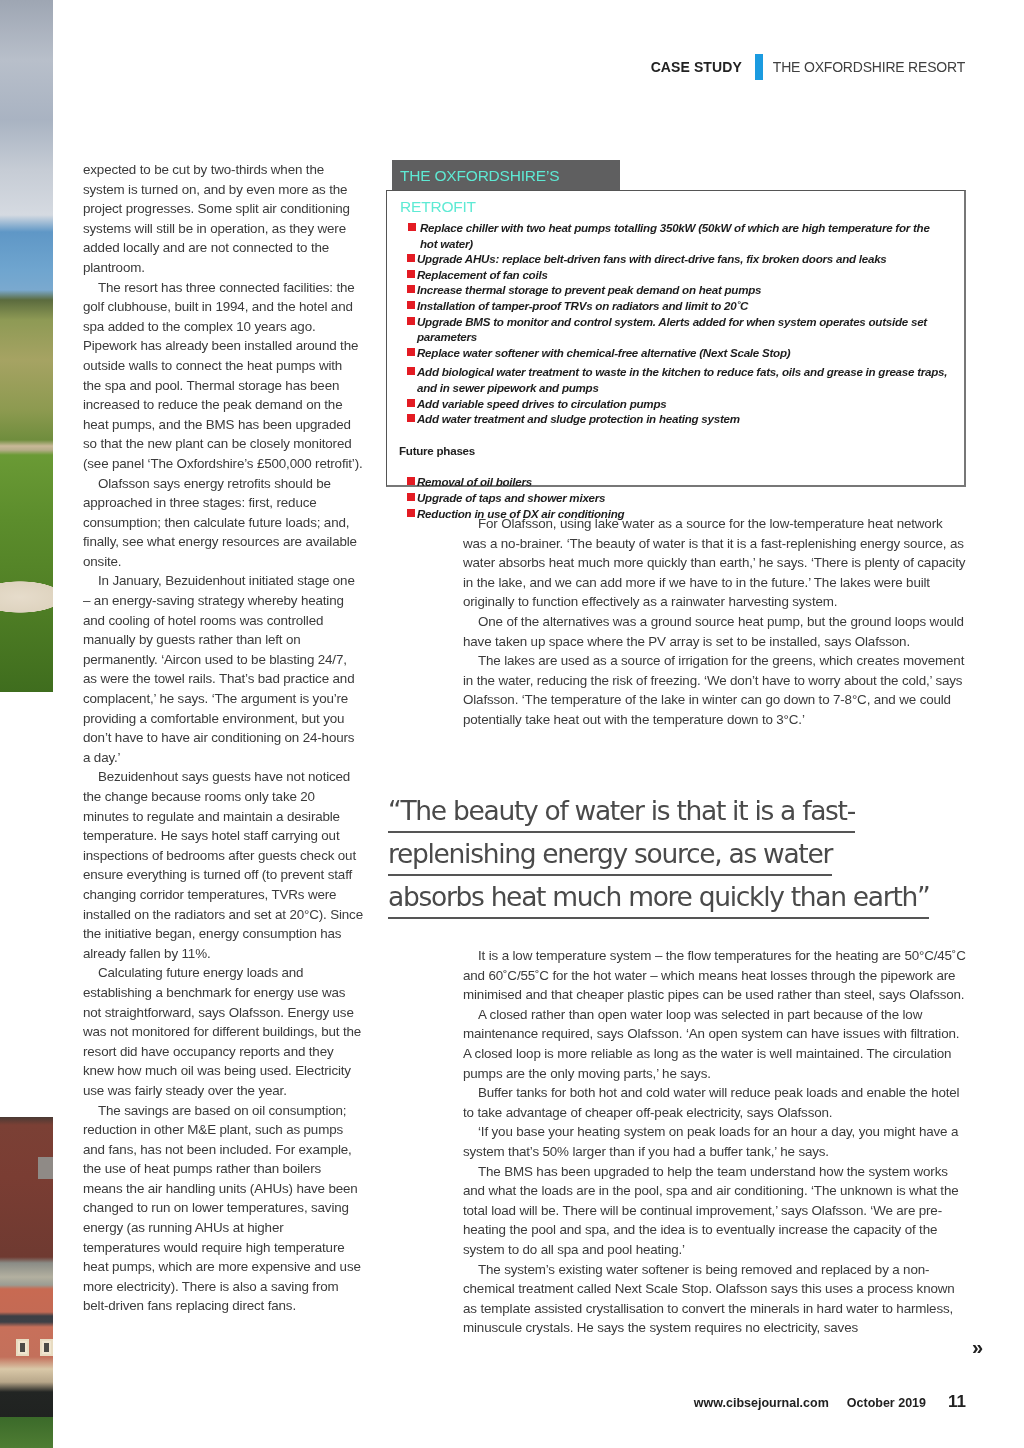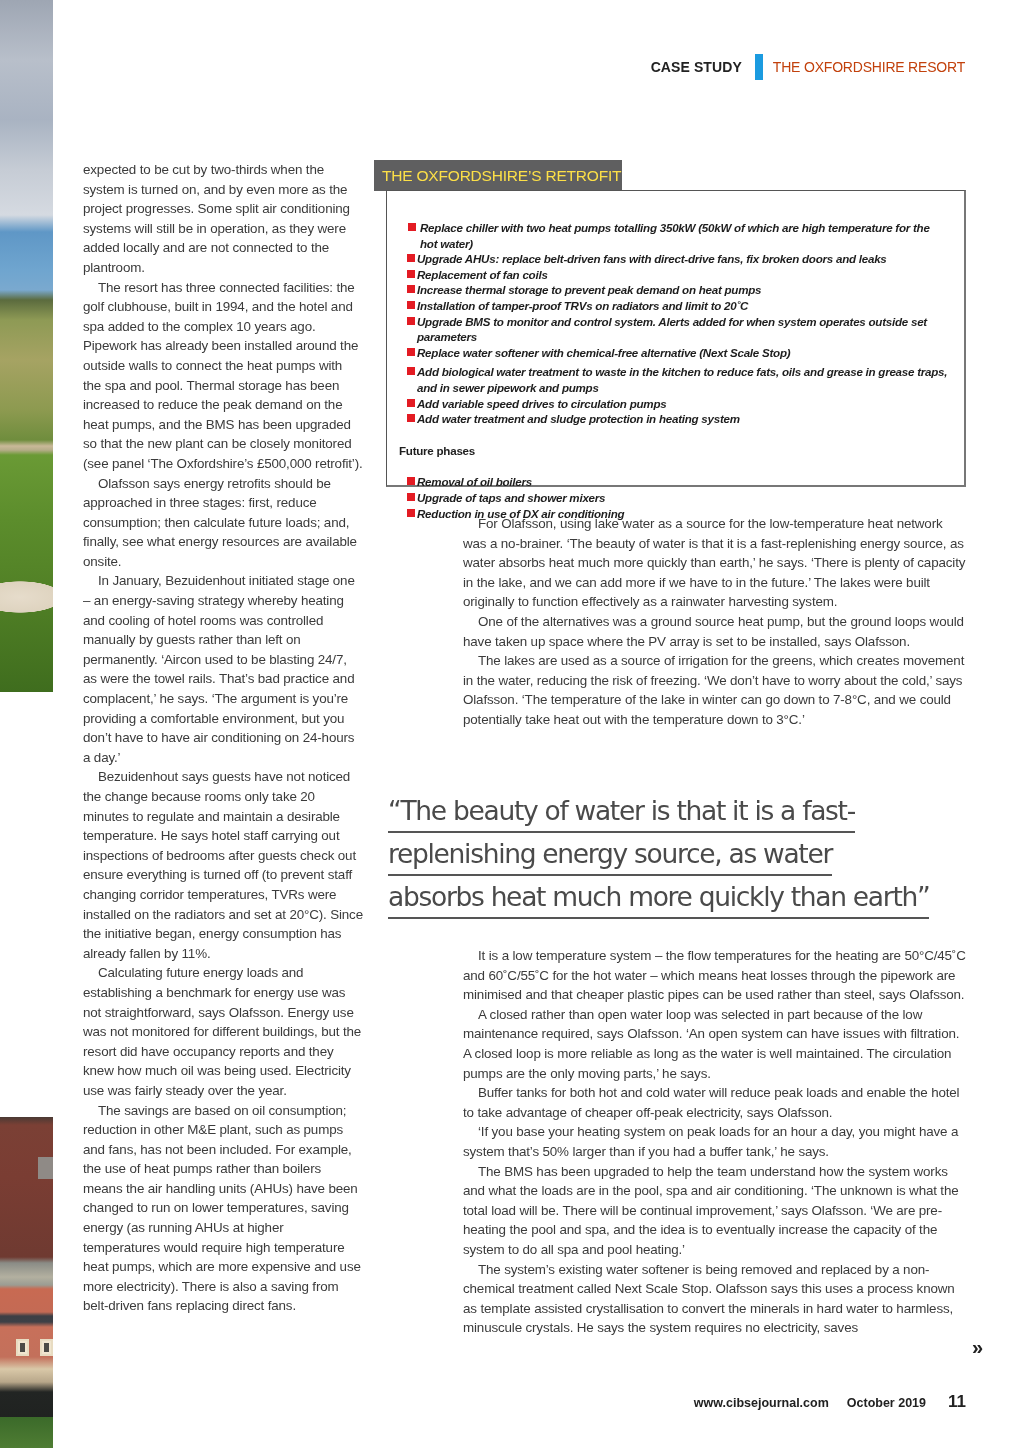--- a/index.html
+++ b/index.html
@@ -39,37 +39,37 @@
     .win { position: absolute; width: 9px; height: 13px; background: #f0e5cf; border: 2px solid #e8dcc2; }
     .win::after { content:""; position:absolute; left:2px; top:2px; width:5px; height:9px; background:#4b4a46; }
 
     
     .header {
       position: absolute; top: 56px; right: 59px; height: 22px;
       display: flex; align-items: center;
     }
     .header .section { font-weight: bold; font-size: 14px; color: #222; letter-spacing: 0.1px; }
     .header .bar { width: 8px; height: 26px; background: #1b9be0; margin: 0 10px 0 13px; }
-    .header .topic { font-size: 14px; color: #c2410c; letter-spacing: -0.2px; }
+    .header .topic { font-size: 14px; color: #404040; letter-spacing: -0.2px; }
 
     
     .col {
       position: absolute; font-size: 13.4px; line-height: 19.6px; color: #3b3b3b;
       font-family: "Liberation Sans", sans-serif; letter-spacing: -0.15px;
     }
     .col p { margin: 0; text-indent: 15px; }
     .col p.noindent { text-indent: 0; }
     .col-left { left: 83px; top: 160px; width: 280px; }
     .col-right-a { left: 463px; top: 514px; width: 505px; }
     .col-right-b { left: 463px; top: 946px; width: 505px; }
 
     
     .panel-title {
-      position: absolute; left: 374px; top: 160px; width: 248px; height: 31px;
-      background: #5f5f60; color: #fde047; font-size: 15.5px; line-height: 31px;
+      position: absolute; left: 392px; top: 160px; width: 228px; height: 31px;
+      background: #5f5f60; color: #5eead4; font-size: 15.5px; line-height: 31px;
       padding-left: 8px; box-sizing: border-box; letter-spacing: -0.2px;
     }
     .panel {
       position: absolute; left: 386px; top: 190px; width: 580px; height: 297px;
       border: 1px solid #555; border-right: 2px solid #777; border-bottom: 2px solid #777;
       box-sizing: border-box; padding: 13px 0 0 2px;
       font-size: 11.6px; line-height: 15.6px; color: #1e1e1e; font-weight: bold;
       letter-spacing: -0.25px;
     }
     .panel ul { list-style: none; margin: 16px; padding: 0; font-style: italic; }

